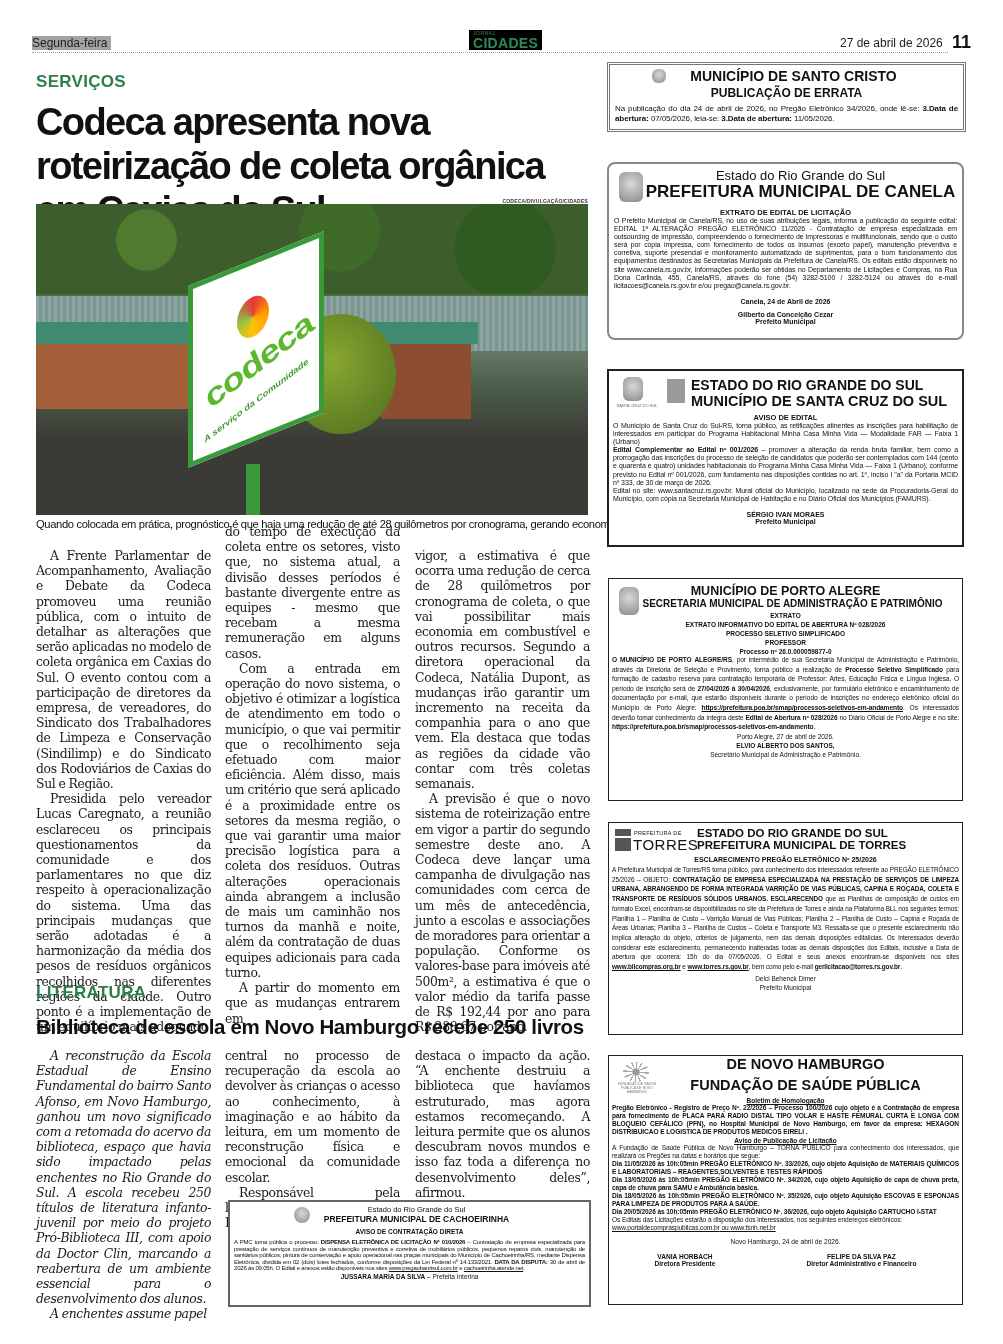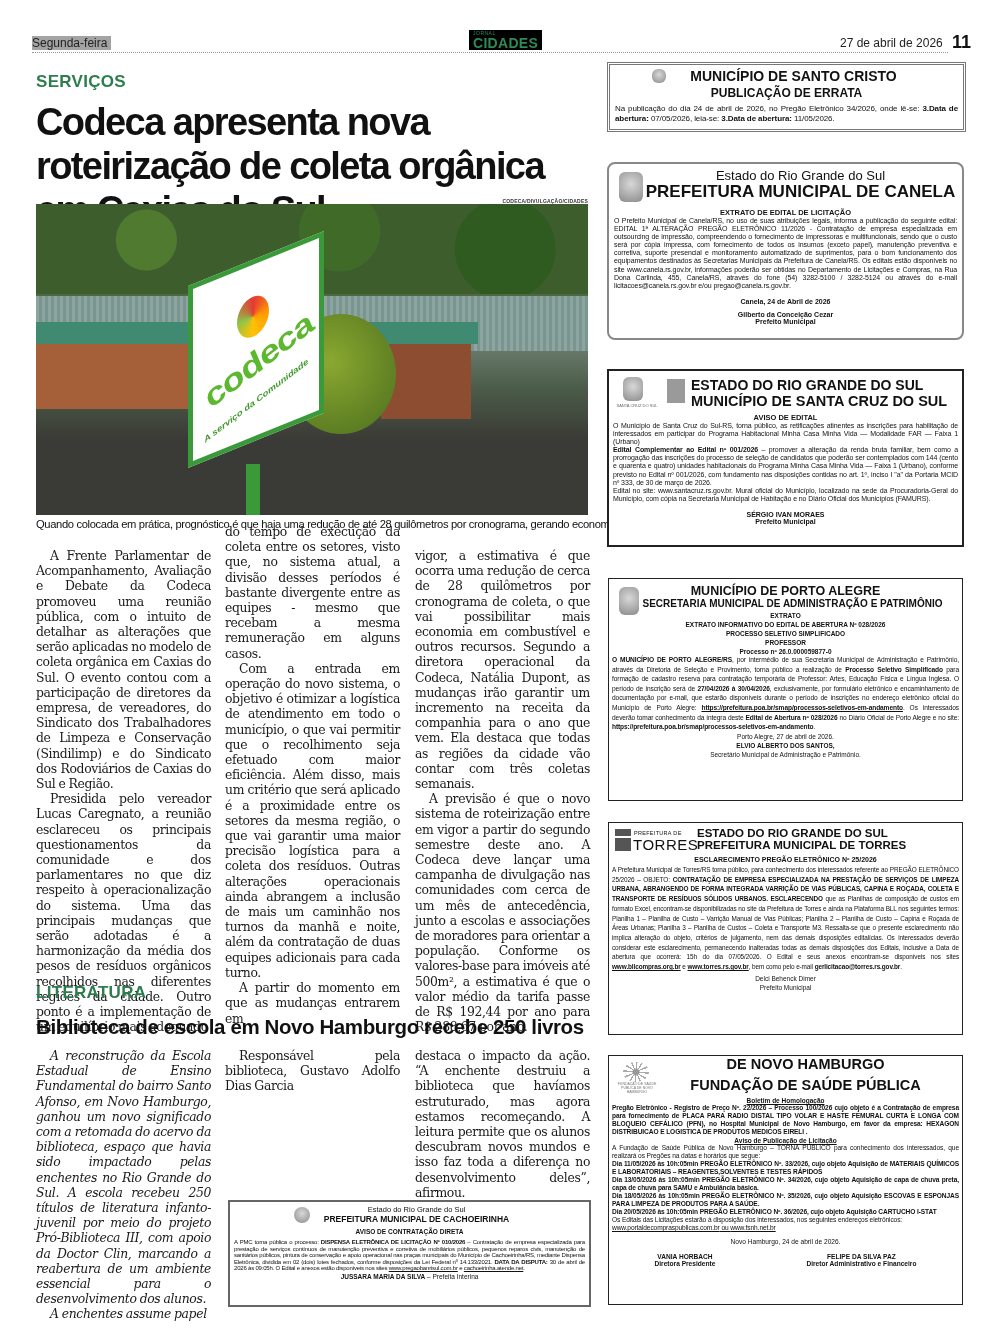--- a/index.html
+++ b/index.html
@@ -109,20 +109,21 @@
 </div>
 
 <div class="kicker" style="left:36px; top:983px;">LITERATURA</div>
 <h2 class="subhead">Biblioteca de escola em Novo Hamburgo recebe 250 livros</h2>
 
 <div class="col" style="left:36px; top:1048px;font-style:italic;">
   <p>A reconstrução da Escola Estadual de Ensino Fundamental do bairro Santo Afonso, em Novo Hamburgo, ganhou um novo significado com a retomada do acervo da biblioteca, espaço que havia sido impactado pelas enchentes no Rio Grande do Sul. A escola recebeu 250 títulos de literatura infanto-juvenil por meio do projeto Pró-Biblioteca III, com apoio da Doctor Clin, marcando a reabertura de um ambiente essencial para o desenvolvimento dos alunos.</p>
   <p>A enchentes assume papel</p>
 </div>
 <div class="col" style="left:225px; top:1048px;">
+  <p class="cont">central no processo de recuperação da escola ao devolver às crianças o acesso ao conhecimento, à imaginação e ao hábito da leitura, em um momento de reconstrução física e emocional da comunidade escolar.</p>
   <p>Responsável pela biblioteca, Gustavo Adolfo Dias Garcia</p>
 </div>
 <div class="col" style="left:415px; top:1048px;">
   <p class="cont">destaca o impacto da ação. “A enchente destruiu a biblioteca que havíamos estruturado, mas agora estamos recomeçando. A leitura permite que os alunos descubram novos mundos e isso faz toda a diferença no desenvolvimento deles”, afirmou.</p>
 </div>
 
 <div class="ad ad-santo">
   <div class="seal" style="left:42px; top:4px; width:14px; height:14px;"></div>
   <div class="t" style="font-size:14px; margin-top:3px; padding-left:14px;">MUNICÍPIO DE SANTO CRISTO</div>
   <div class="t" style="font-size:12px; margin-top:2px;">PUBLICAÇÃO DE ERRATA</div>

